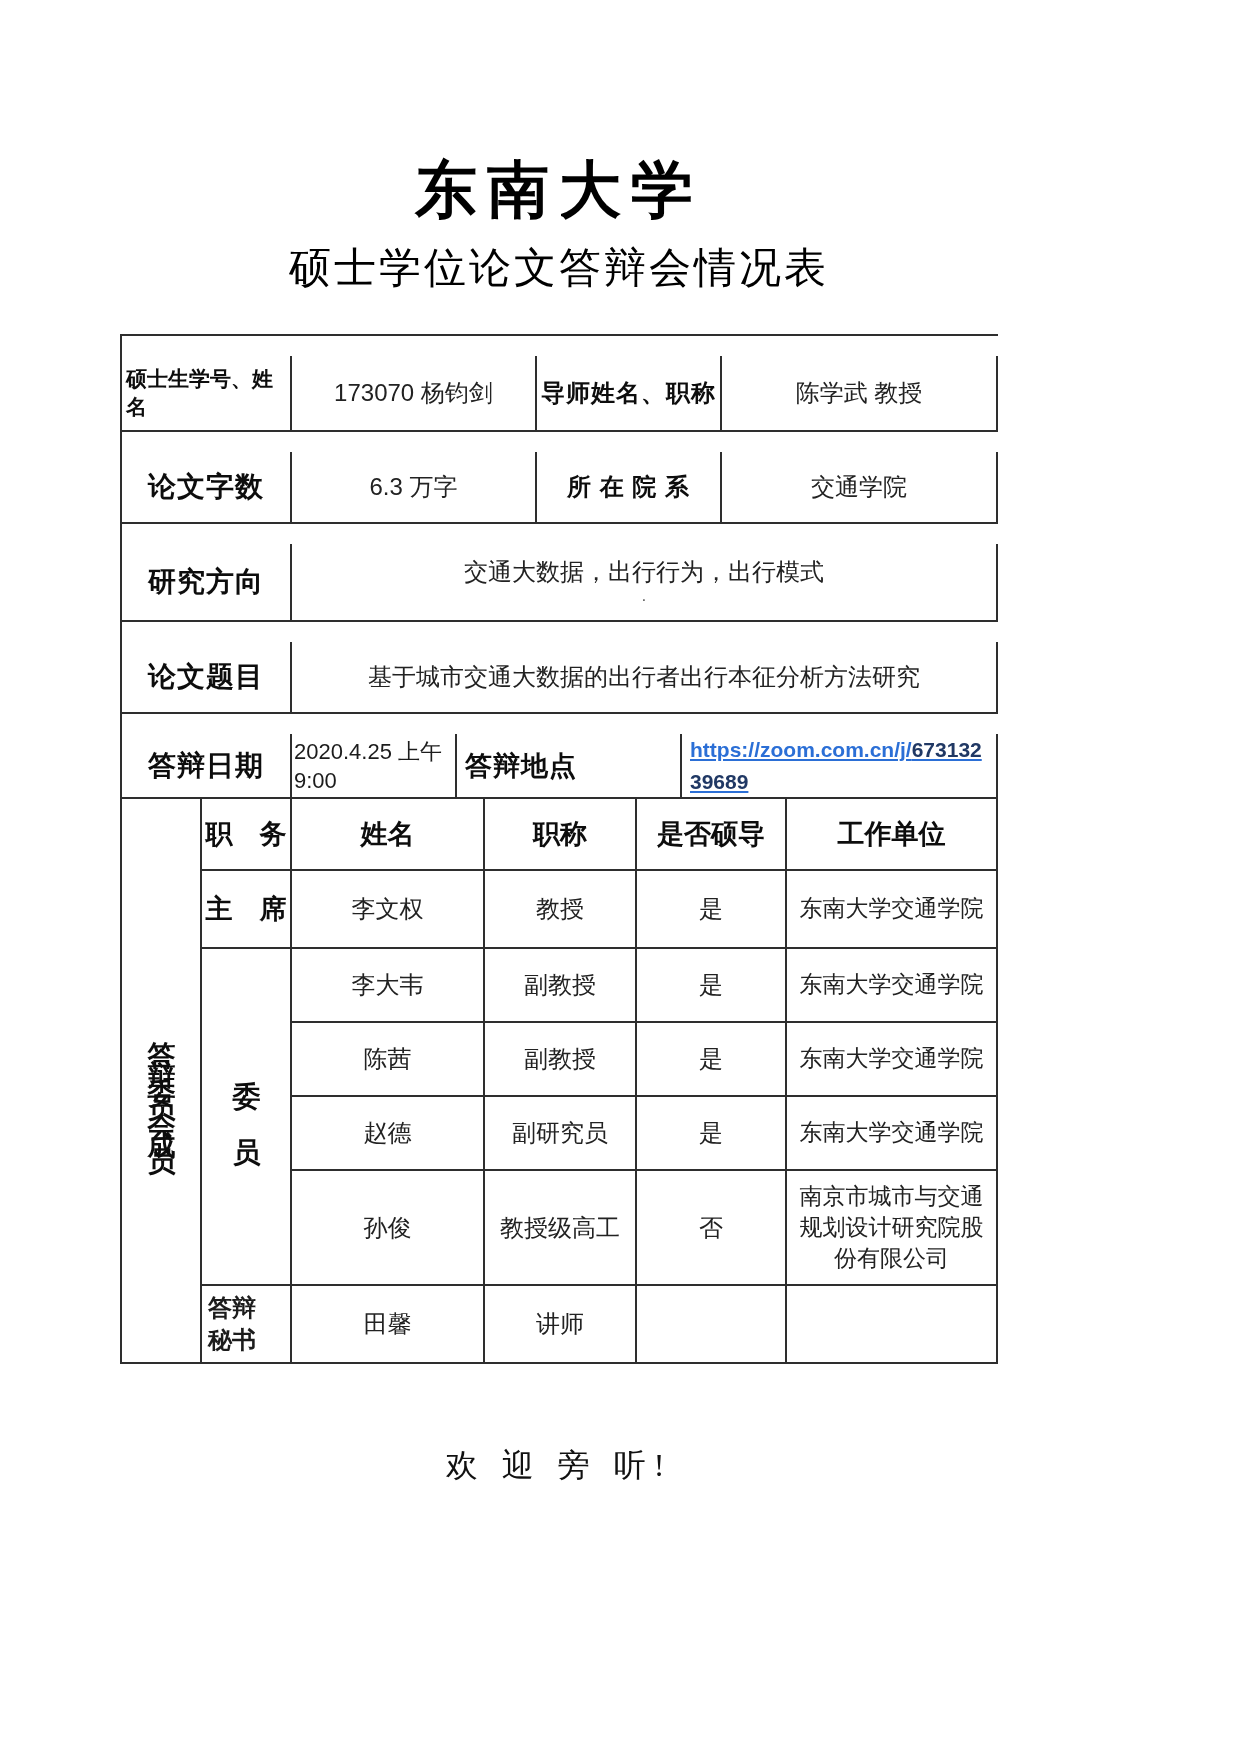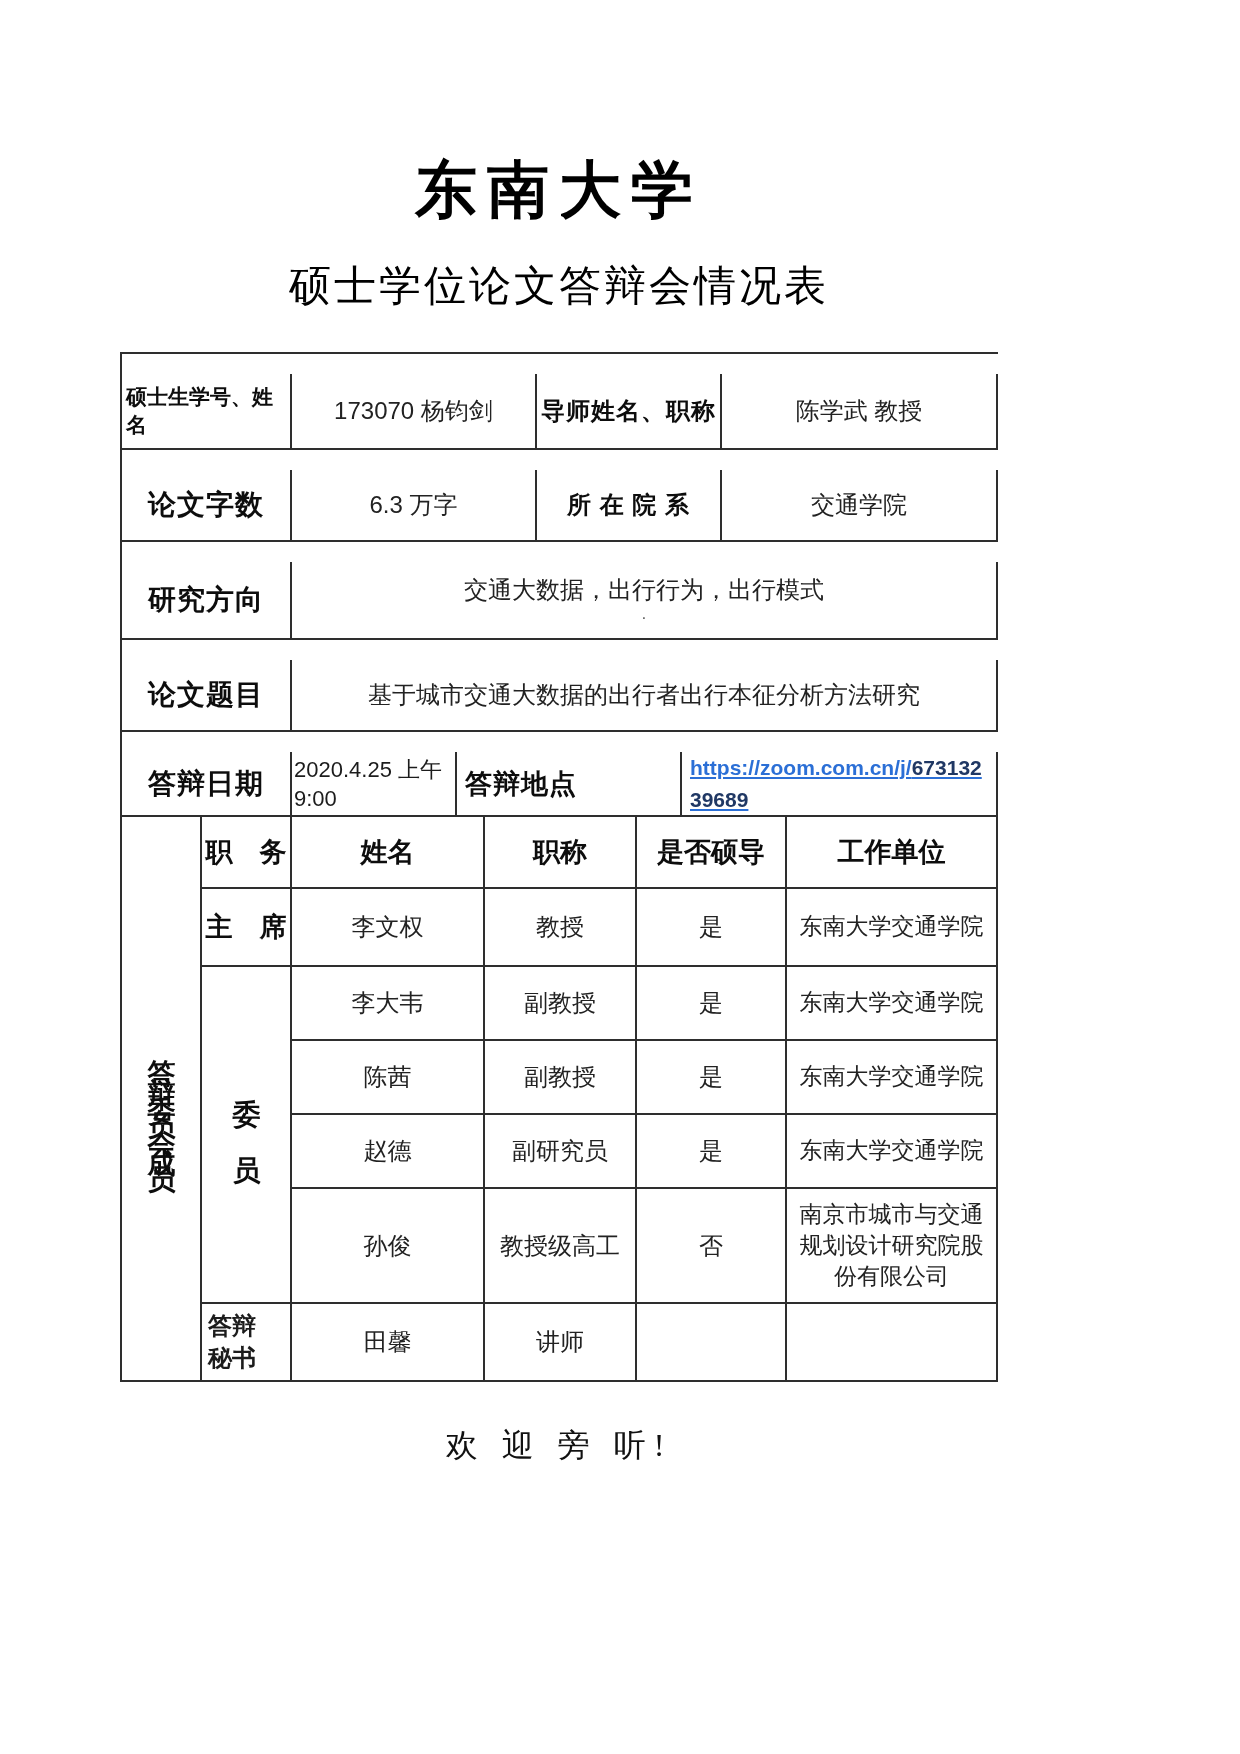--- a/index.html
+++ b/index.html
@@ -11,21 +11,21 @@
   }
   .page { position:relative; width:1240px; height:1754px; overflow:hidden; background:#fff;padding-left:18px; }
   .content { position:absolute; left:120px; top:0; width:878px; }
 
   .title {
     margin-top:148px; text-align:center;
     font-family:"Liberation Serif", serif;
     font-size:62px; font-weight:700; letter-spacing:10px; color:#000;
   }
   .subtitle {
-    margin-top:26px; text-align:center;
+    margin-top:8px; text-align:center;
     font-family:"Liberation Serif", serif;
     font-size:42px; font-weight:400; letter-spacing:3px; color:#000;
   }
 
   .doc-table {
     margin-top:38px; width:878px;
     border-top:2px solid #2e2e2e; border-left:2px solid #2e2e2e;
   }
   .trow { display:flex;margin-top:20px; }
   .cell {
@@ -76,21 +76,21 @@
     display:flex; align-items:center; justify-content:center;
   }
   .vtext-wide { writing-mode:vertical-rl; text-orientation:upright;
     font-weight:700; font-size:28px; letter-spacing:60px; color:#0d0d0d; }
   .c-member-rows { flex:1; display:flex; flex-direction:column; }
   .org-cell { font-size:23px; line-height:1.35; padding:4px 8px; }
   .sec-role { font-weight:700; font-size:24px; justify-content:flex-start; padding-left:6px; }
   .sec-role .wrap2 { width:54px; word-break:break-all; line-height:1.35; text-align:left; }
 
   .footer {
-    margin-top:42px; text-align:center;
+    margin-top:80px; text-align:center;
     font-family:"Liberation Serif", serif;
     font-size:32px; letter-spacing:8px; color:#111;
   }
 </style>
 </head>
 <body>
 
 <div class="page">
   <div class="content">
 

